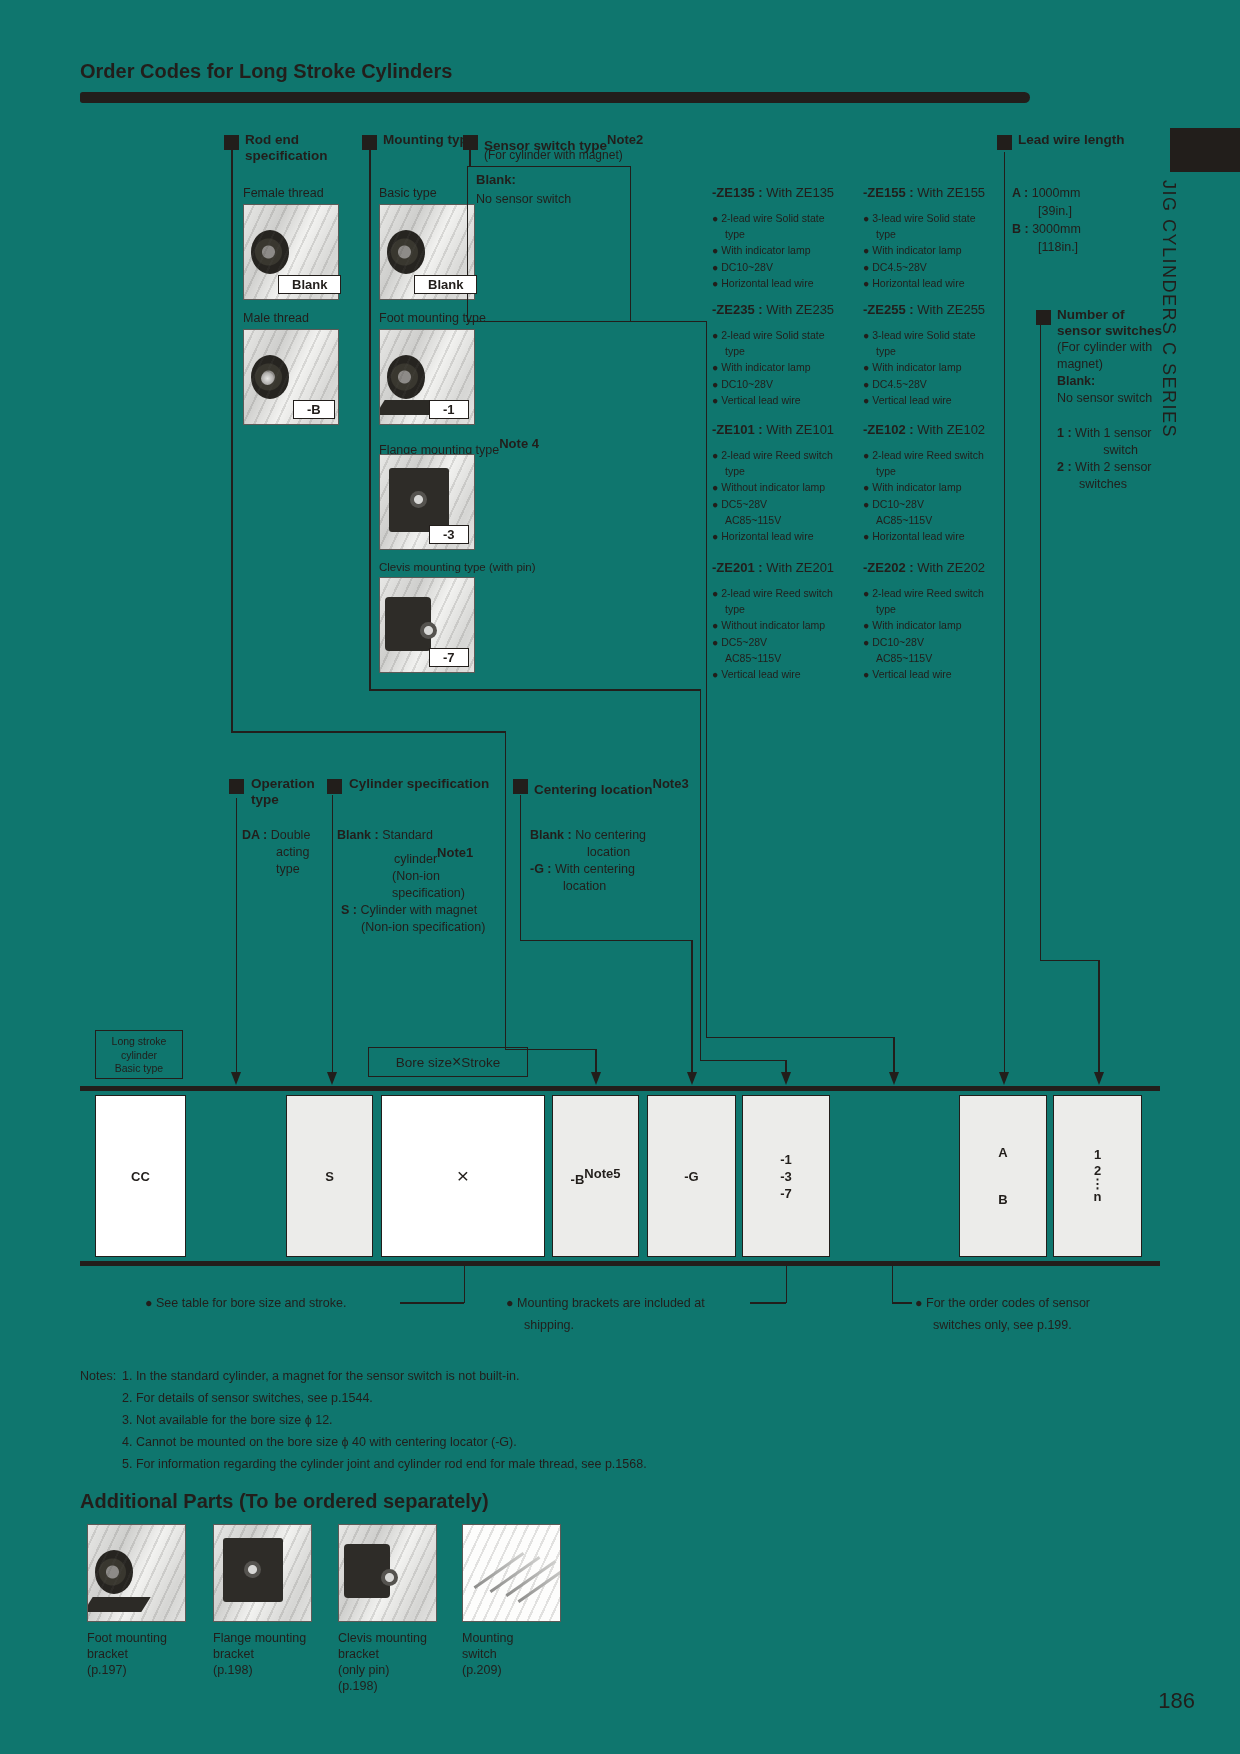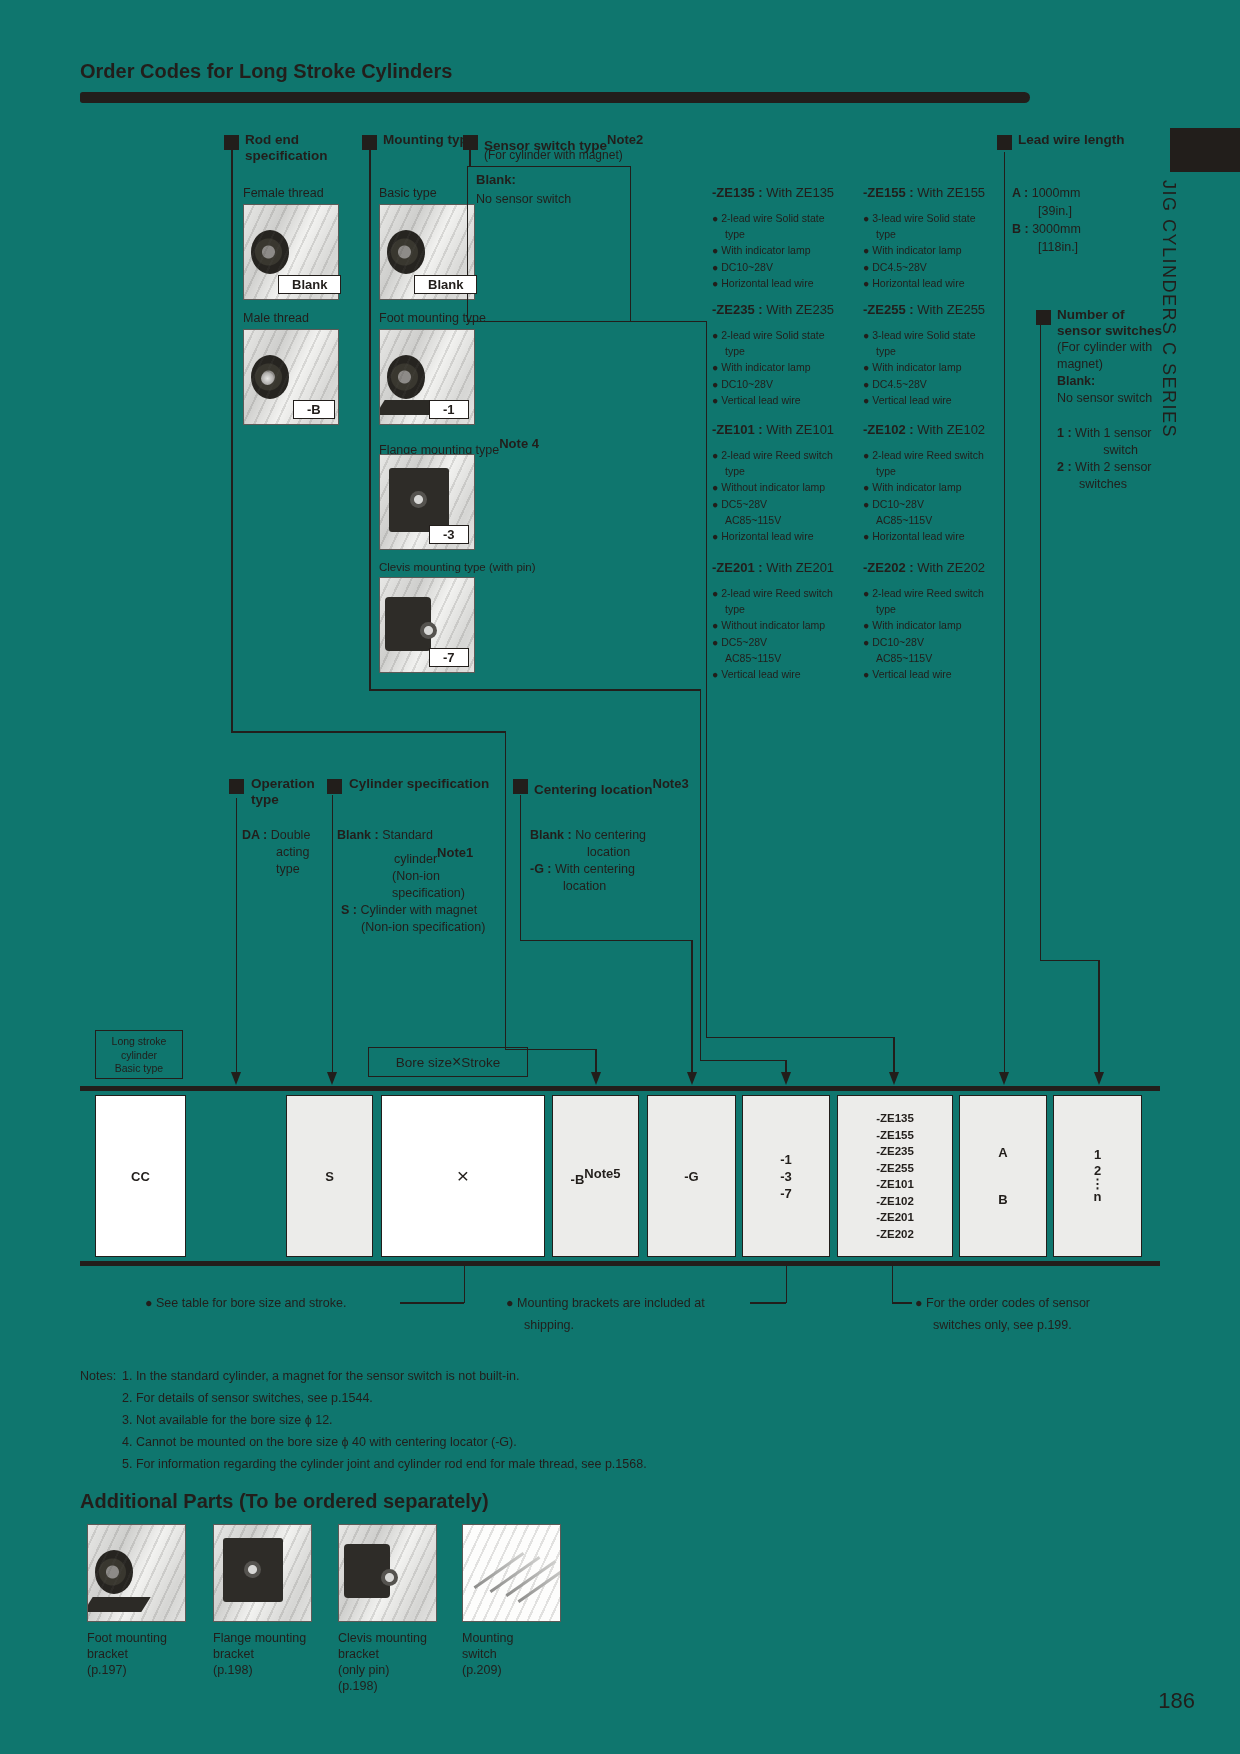--- a/index.html
+++ b/index.html
@@ -309,30 +309,20 @@
     <span><span>-B</span><span class="sup">Note5</span></span>
     </div>
   <div class="cell gray" style="left:647px;width:89px;">
       <span>-G</span>
     </div>
   <div class="cell gray" style="left:742px;width:88px;line-height:17px;">
     <div>-1</div>
       <div>-3</div>
       <div>-7</div>
     </div>
-  <div class="cell gray" style="left:837px;width:116px;font-size:11.5px;line-height:16.5px;">
-    <div>-ZE135</div>
-      <div>-ZE155</div>
-      <div>-ZE235</div>
-      <div>-ZE255</div>
-    <div>-ZE101</div>
-      <div>-ZE102</div>
-      <div>-ZE201</div>
-      <div>-ZE202</div>
-    </div>
   <div class="cell gray" style="left:959px;width:88px;gap:32px;">
     <div>A</div>
       <div>B</div>
     </div>
   <div class="cell gray" style="left:1053px;width:89px;line-height:16px;">
     <div>1</div>
       <div>2</div>
       <div class="dotline">⋮</div>
       <div>n</div>
     </div>

